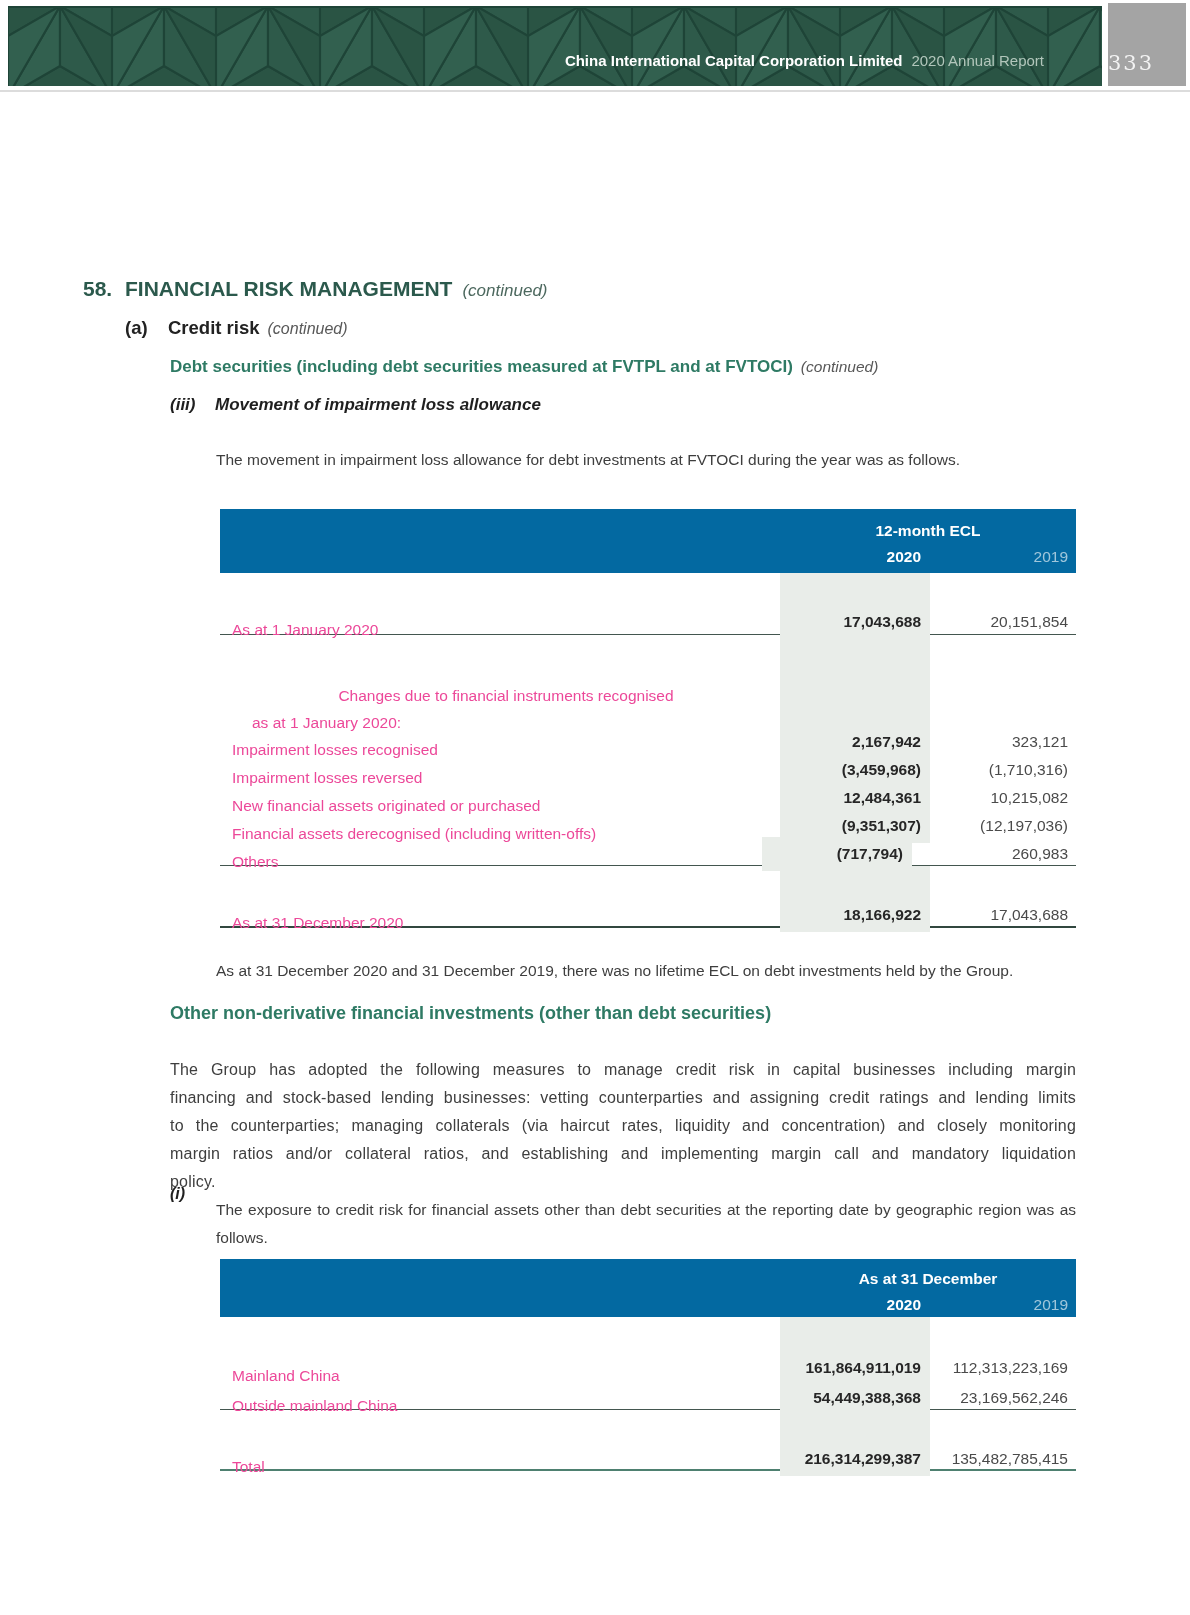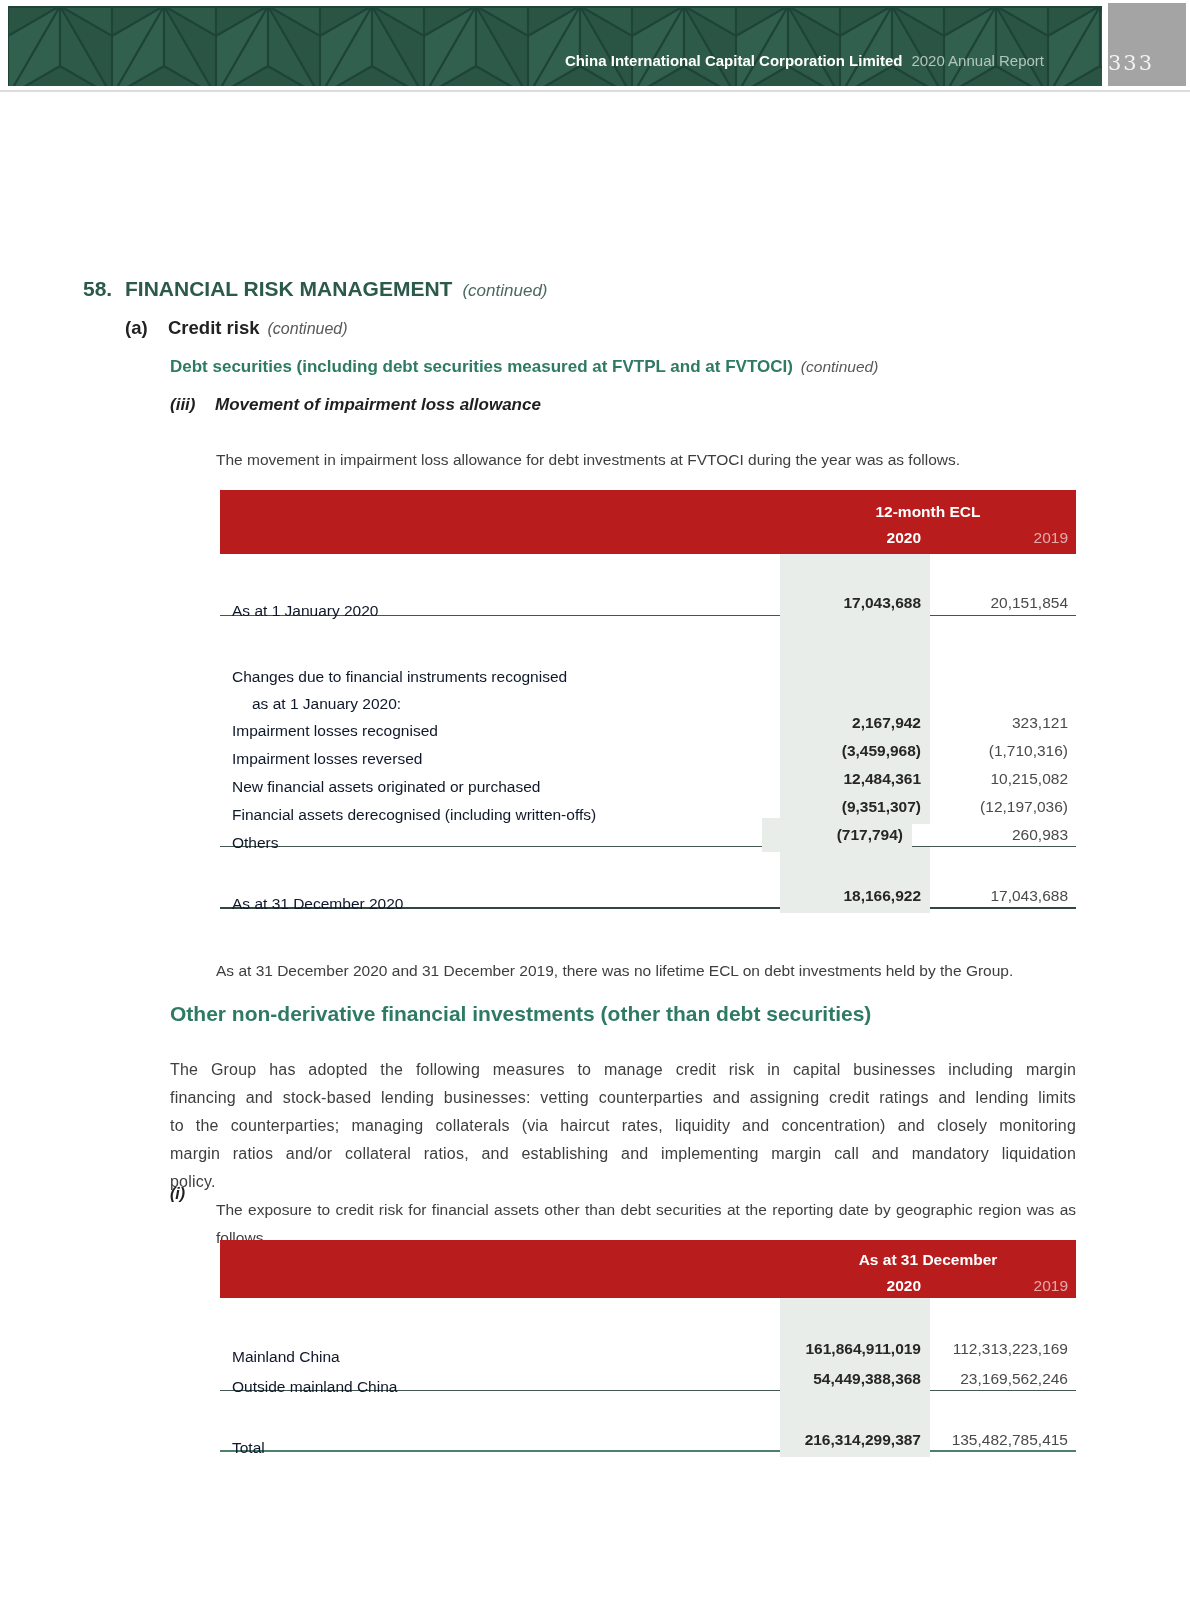--- a/index.html
+++ b/index.html
@@ -29,51 +29,51 @@
   .h2 .cont{font-style:italic;font-size:16px;color:#585858;margin-left:8px;}
 
   .h3{position:absolute;left:170px;top:356px;line-height:22px;font-size:17px;white-space:nowrap;}
   .h3 .ttl{font-weight:bold;color:#2e7a64;}
   .h3 .cont{font-style:italic;font-size:15.5px;color:#585858;margin-left:8px;}
 
   .h4{position:absolute;left:170px;top:394px;line-height:22px;font-size:17px;white-space:nowrap;
       font-weight:bold;font-style:italic;color:#1f1f1f;}
   .h4 .num{display:inline-block;width:45px;}
 
-  .h5{position:absolute;left:170px;top:1002px;line-height:23px;font-size:21px;
+  .h5{position:absolute;left:170px;top:1002px;line-height:23px;font-size:18px;
       font-weight:bold;color:#2e7a64;white-space:nowrap;}
 
   
   .para{font-size:15.5px;color:#3e3e3e;}
   .p-intro{position:absolute;left:216px;top:432px;width:860px;line-height:24px;}
   .p-note{position:absolute;left:216px;top:942px;width:860px;line-height:26px;}
   .p-body{position:absolute;left:170px;top:1040px;width:906px;line-height:28px;
           text-align:justify;font-size:16px;word-spacing:5px;letter-spacing:0.2px;}
   .item-i{position:absolute;left:170px;top:1180px;width:906px;line-height:28px;}
   .item-i .num{position:absolute;left:0;top:0;font-weight:bold;font-style:italic;color:#1f1f1f;font-size:16px;}
   .item-i .txt{display:block;margin-left:46px;width:860px;text-align:justify;line-height:28px;margin-top:16px;}
 
   
   .tbl{position:absolute;left:220px;width:856px;}
   .tbl1{top:490px;}
   .tbl2{top:1240px;}
-  .tbl-head{background:#b91c1c;color:#ffffff;}
+  .tbl-head{background:#0369a1;color:#ffffff;margin-top:19px;}
   .tbl1 .tbl-head{height:64px;padding-top:0;}
   .tbl2 .tbl-head{height:58px;}
   .th-row1{display:grid;grid-template-columns:1fr 296px;height:26px;align-items:center;}
   .tbl1 .th-row1{padding-top:9px;}
   .tbl2 .th-row1{padding-top:7px;}
   .th-group{text-align:center;font-weight:bold;font-size:15.5px;}
   .th-row2{display:grid;grid-template-columns:1fr 150px 146px;height:26px;align-items:center;}
   .th-2020{text-align:right;padding-right:9px;font-weight:bold;font-size:15.5px;}
   .th-2019{text-align:right;padding-right:8px;font-size:15.5px;color:rgba(255,255,255,0.62);}
 
   .t-row{display:grid;grid-template-columns:1fr 150px 146px;align-items:center;
          font-size:15.5px;box-sizing:border-box;height:28px;}
-  .cell-label{padding-left:12px;color:#0f172a;white-space:nowrap;margin-top:16px;}
+  .cell-label{padding-left:12px;color:#ec4899;white-space:nowrap;margin-top:16px;}
   .cell-label.indent{padding-left:32px;}
   .cell-2020{background:#e9ede9;text-align:right;padding-right:9px;font-weight:bold;color:#262626;height:100%;
              display:flex;align-items:center;justify-content:flex-end;box-sizing:border-box;}
   .cell-2019{text-align:right;padding-right:8px;color:#4a4a4a;}
   .rule-thin{border-bottom:1.5px solid #43564f;}
   .rule-thick-dark{border-bottom:2.5px solid #31473f;}
   .rule-thick-teal{border-bottom:2.5px solid #4e8070;}
 </style>
 </head>
 <body>
@@ -151,21 +151,21 @@
         <div class="t-row rule-thin" style="height: 30px;">
           <div class="cell-label">As at 1 January 2020</div>
           <div class="cell-2020">17,043,688</div>
           <div class="cell-2019">20,151,854</div>
         </div>
         <div class="t-row" style="height: 36px;">
           <div class="cell-label"></div>
           <div class="cell-2020"></div>
           <div class="cell-2019"></div>
         </div>
-        <div class="t-row" style="height: 27px;">
+        <div class="t-row" style="height: 27px; text-align: center;">
           <div class="cell-label">Changes due to financial instruments recognised</div>
           <div class="cell-2020"></div>
           <div class="cell-2019"></div>
         </div>
         <div class="t-row" style="height: 27px;">
           <div class="cell-label indent">as at 1 January 2020:</div>
           <div class="cell-2020"></div>
           <div class="cell-2019"></div>
         </div>
         <div class="t-row" style="height: 28px;">

